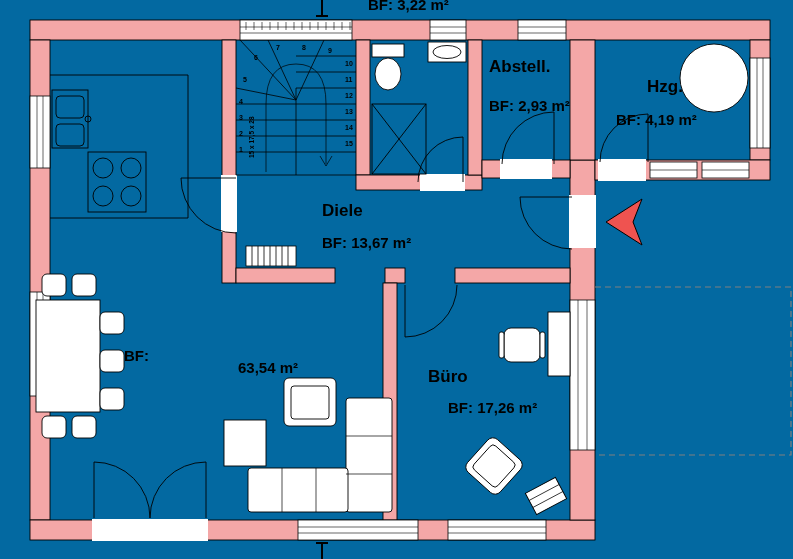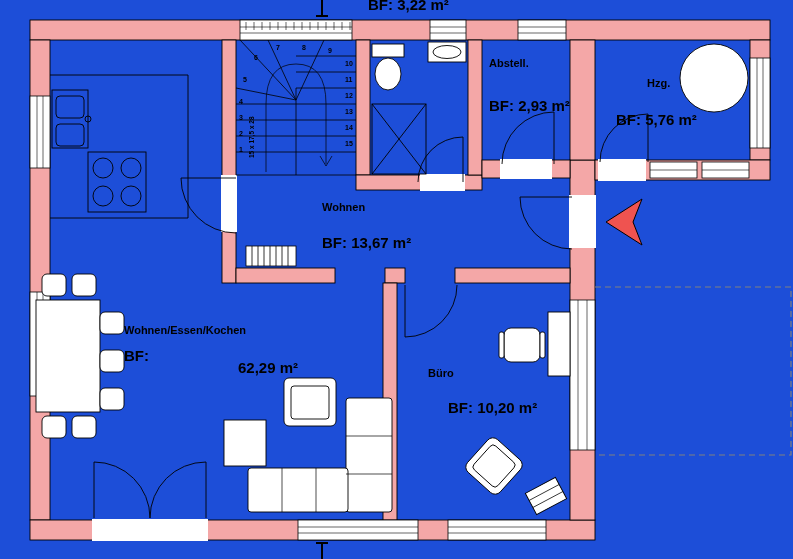--- a/index.html
+++ b/index.html
@@ -1,22 +1,22 @@
 <!DOCTYPE html>
 <html><head>
 <meta charset="utf-8">
 <style>
   html,body{margin:0;padding:0;background:#fff;}
   .plan{
-    position:relative;width:793px;height:559px;background:#1d4ed8;overflow:hidden;
+    position:relative;width:793px;height:559px;background:#0369a1;overflow:hidden;
     font-family:"Liberation Sans",sans-serif;color:#000;
   }
   .plan svg{position:absolute;left:0;top:0;}
   .label{position:absolute;font-weight:bold;white-space:nowrap;line-height:1;}
-  .room-name{font-size:11px;}
+  .room-name{font-size:17px;}
   .room-area{font-size:15px;}
   .step-num{position:absolute;font-size:7px;font-weight:bold;line-height:1;}
   .stair-note{position:absolute;font-size:6.5px;font-weight:bold;transform:rotate(-90deg);transform-origin:0 0;white-space:nowrap;}
 </style>
 </head>
 <body>
 
 <div class="plan">
 
   <svg width="793" height="559" viewBox="0 0 793 559">
@@ -175,28 +175,27 @@
     <g stroke="#000" stroke-width="2" fill="none">
       <path d="M322,0 V16 M316,16 H328"></path>
       <path d="M322,543 V559 M316,543 H328"></path>
     </g>
   </svg>
 
   <div class="label room-area" style="left:368px;top:-3px">BF: 3,22 m²</div>
   <div class="label room-name" style="left:489px;top:58px">Abstell.</div>
   <div class="label room-area" style="left:489px;top:98px">BF: 2,93 m²</div>
   <div class="label room-name" style="left:647px;top:78px">Hzg.</div>
-  <div class="label room-area" style="left:616px;top:112px">BF: 5,76 m²</div>
-  <div class="label room-name" style="left:322px;top:202px">Wohnen</div>
+  <div class="label room-area" style="left:616px;top:112px">BF: 4,19 m²</div>
+  <div class="label room-name" style="left:322px;top:202px">Diele</div>
   <div class="label room-area" style="left:322px;top:235px">BF: 13,67 m²</div>
-  <div class="label room-name" style="left:124px;top:325px">Wohnen/Essen/Kochen</div>
   <div class="label room-area" style="left:124px;top:348px">BF:</div>
-  <div class="label room-area" style="left:238px;top:360px">62,29 m²</div>
+  <div class="label room-area" style="left:238px;top:360px">63,54 m²</div>
   <div class="label room-name" style="left:428px;top:368px">Büro</div>
-  <div class="label room-area" style="left:448px;top:400px">BF: 10,20 m²</div>
+  <div class="label room-area" style="left:448px;top:400px">BF: 17,26 m²</div>
 
   <span class="step-num" style="left:239px;top:146px">1</span>
   <span class="step-num" style="left:239px;top:130px">2</span>
   <span class="step-num" style="left:239px;top:114px">3</span>
   <span class="step-num" style="left:239px;top:98px">4</span>
   <span class="step-num" style="left:243px;top:76px">5</span>
   <span class="step-num" style="left:254px;top:54px">6</span>
   <span class="step-num" style="left:276px;top:44px">7</span>
   <span class="step-num" style="left:302px;top:44px">8</span>
   <span class="step-num" style="left:328px;top:47px">9</span>

